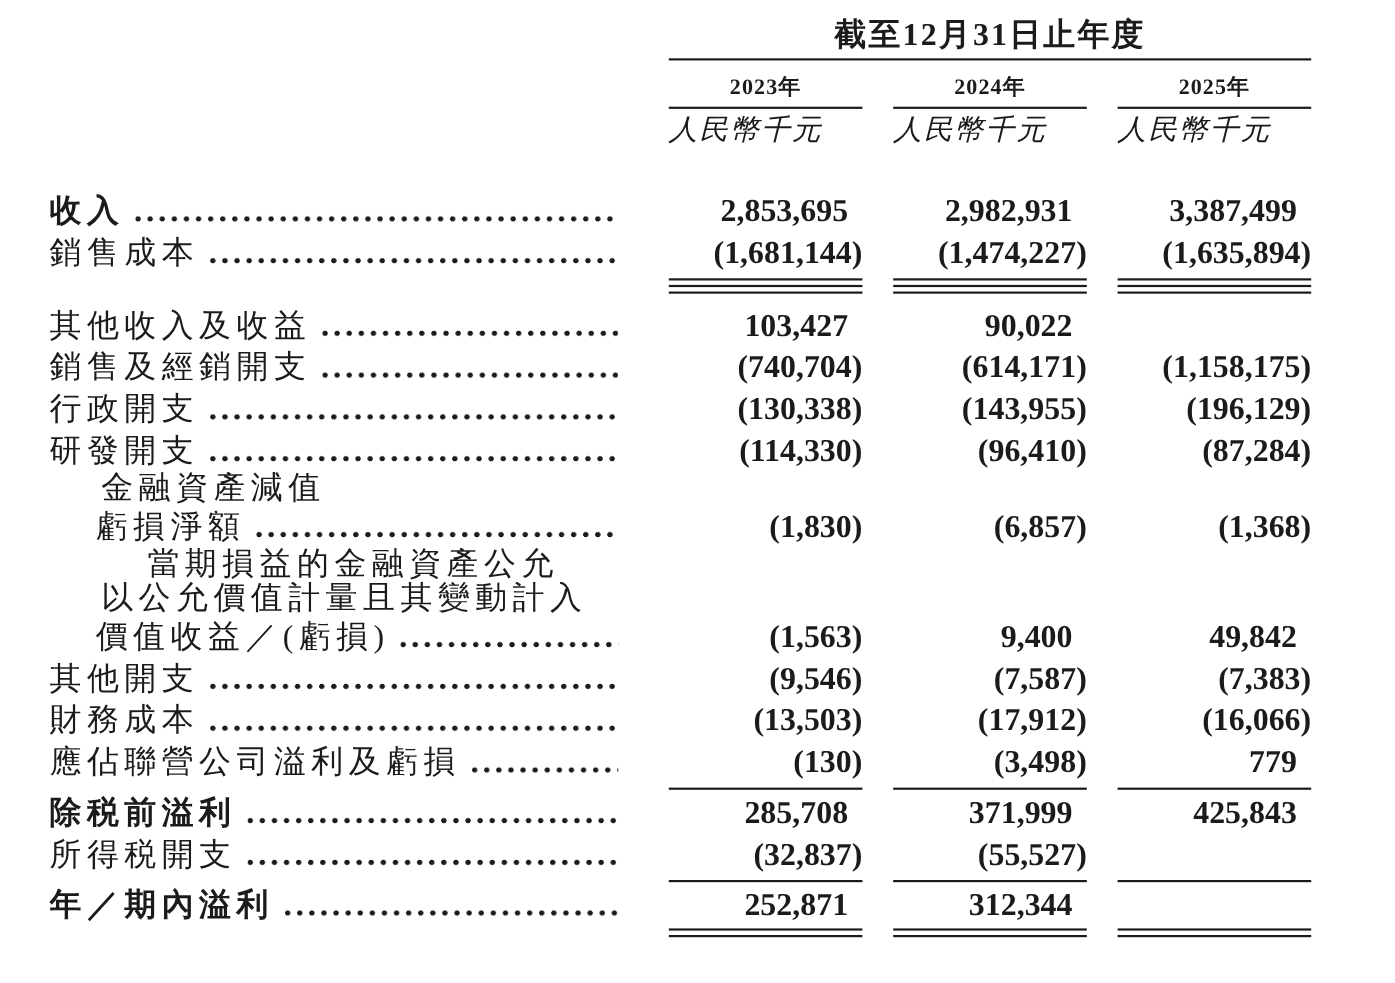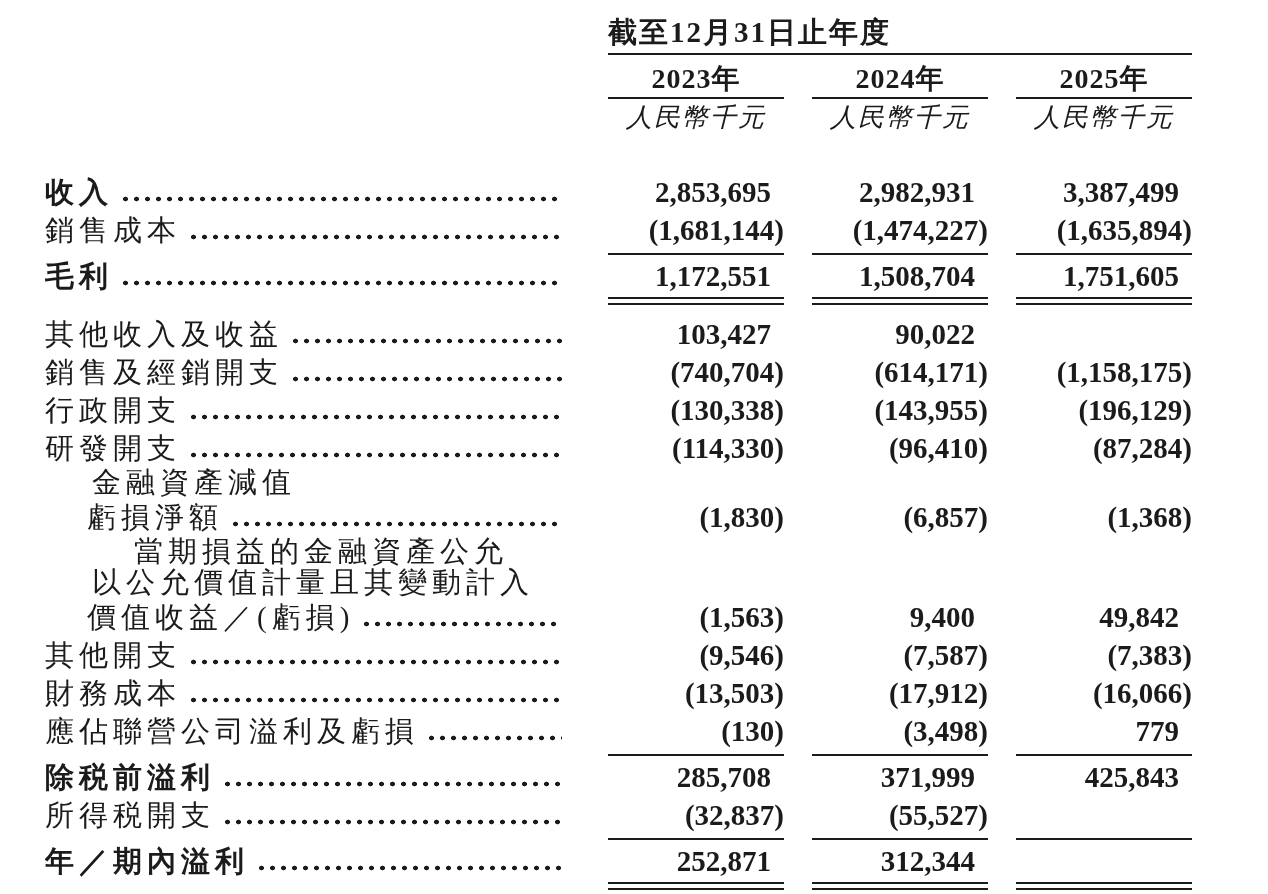--- a/index.html
+++ b/index.html
@@ -15,38 +15,38 @@
     width: 1147px;
   }
   .grid {
     display: grid;
     grid-template-columns: 535px 176px 176px 176px;
     column-gap: 28px;
   }
   
   .title-cell {
     grid-column: 2 / 5;
+    text-align: center;
     font-weight: bold;
     font-size: 29px;
     line-height: 32px;
     letter-spacing: 2px;
     padding-bottom: 5px;
     border-bottom: 2px solid #1b1b1b;
   }
   .year-cell {
     text-align: center;
     font-weight: bold;
-    font-size: 28px;
+    font-size: 20px;
     line-height: 32px;
     letter-spacing: 1px;
     padding: 8px 0 2px 0;
     border-bottom: 2px solid #1b1b1b;
   }
   .unit-cell {
-    text-align: center;
     font-style: italic;
     font-size: 26px;
     line-height: 30px;
     letter-spacing: 2px;
     padding-top: 4px;
   }
   .spacer { height: 40px; }
   
   .data-row { height: 38px; }
   .data-row .cell { line-height: 38px; font-size: 29px; }
@@ -121,29 +121,20 @@
         <div class="cell value-cell"><span class="value neg">(1,681,144)</span></div>
         <div class="cell value-cell"><span class="value neg">(1,474,227)</span></div>
         <div class="cell value-cell"><span class="value neg">(1,635,894)</span></div>
       </div>
       <div class="grid divider-row">
         <div class="cell"></div>
         <div class="cell rule"></div>
         <div class="cell rule"></div>
         <div class="cell rule"></div>
       </div>
-      <div class="grid data-row">
-        <div class="cell label-cell bold">
-          <span class="label-text">毛利</span>
-          <span class="dots"></span>
-        </div>
-        <div class="cell value-cell"><span class="value">1,172,551</span></div>
-        <div class="cell value-cell"><span class="value">1,508,704</span></div>
-        <div class="cell value-cell"><span class="value">1,751,605</span></div>
-      </div>
       <div class="grid divider-row double">
         <div class="cell"></div>
         <div class="cell dbl-rule"></div>
         <div class="cell dbl-rule"></div>
         <div class="cell dbl-rule"></div>
       </div>
       <div class="gap-row"></div>
       <div class="grid data-row">
         <div class="cell label-cell">
           <span class="label-text">其他收入及收益</span>

